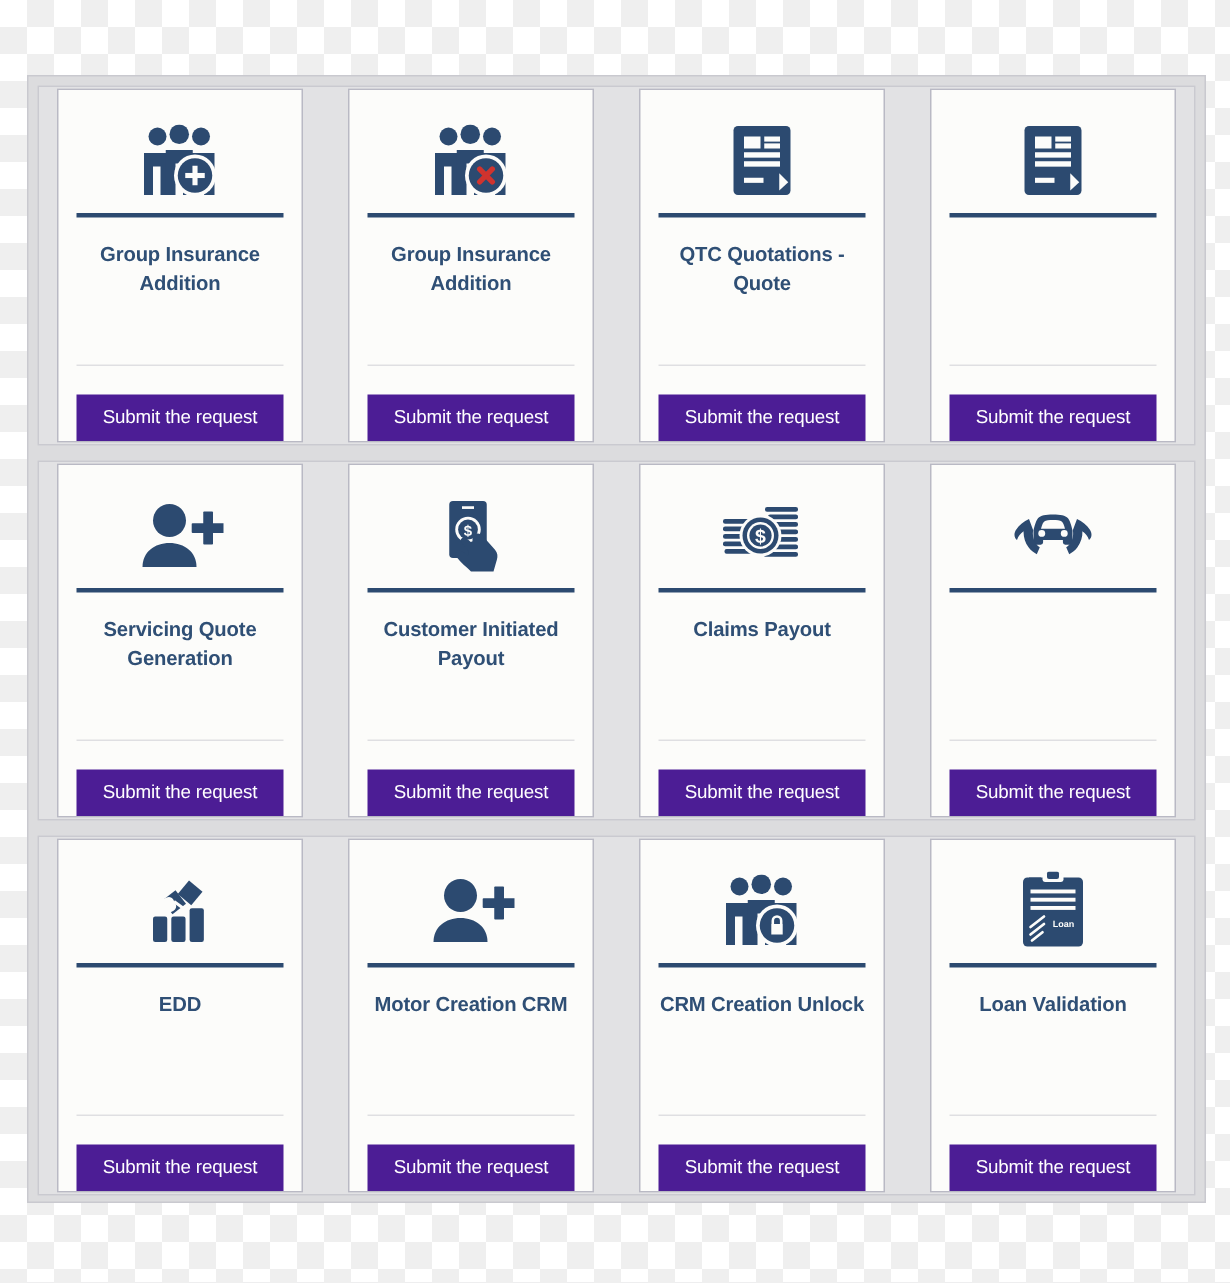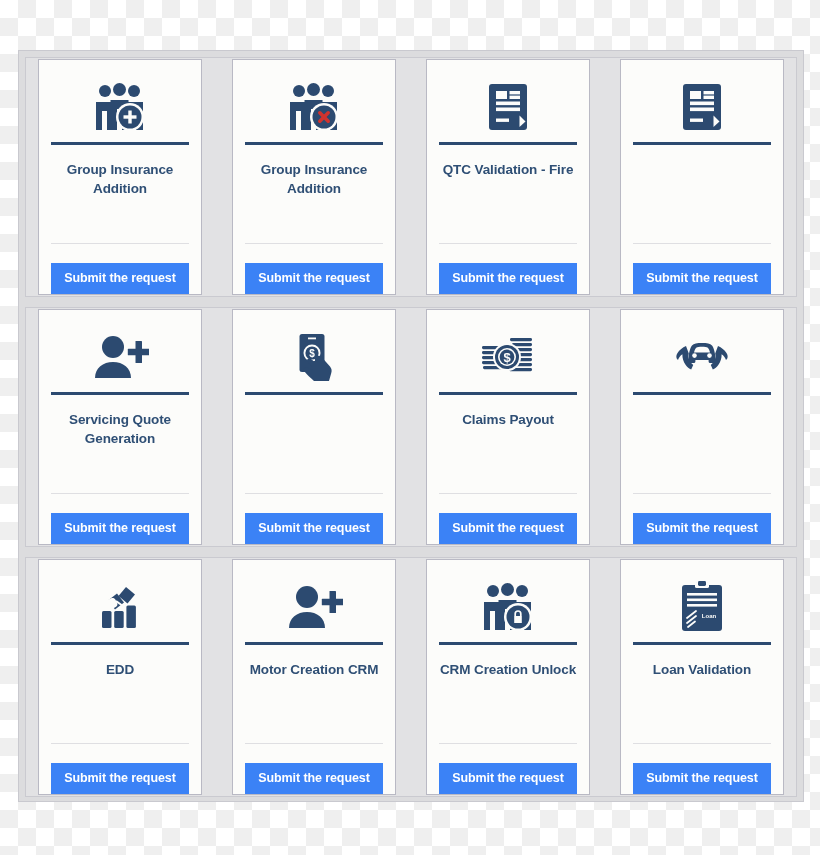--- a/index.html
+++ b/index.html
@@ -88,26 +88,26 @@
   .title-rule {
     width: 100%;
     height: 1px;
     background: #dfdfe2;
     margin-top: auto;
   }
 
   .submit-button {
     display: block;
     width: 100%;
-    background: #3b82f6;
+    background: #4c1d95;
     color: #ffffff;
     border: none;
     font-family: "Liberation Sans", sans-serif;
     font-size: 12.5px;
-    font-weight: bold;
+    font-weight: normal;
     letter-spacing: -0.1px;
     padding: 9px 0 10px 0;
     margin: 19px 0 0 0;
     cursor: pointer;
     text-align: center;
     line-height: 1;
   }
 </style>
 </head>
 <body>
@@ -179,21 +179,21 @@
             <rect x="21.5" y="9" width="10.5" height="3.4" fill="#fcfcfa"></rect>
             <rect x="21.5" y="13.6" width="10.5" height="3.4" fill="#fcfcfa"></rect>
             <rect x="8" y="19.5" width="24" height="3.6" fill="#fcfcfa"></rect>
             <rect x="8" y="25.5" width="24" height="3.6" fill="#fcfcfa"></rect>
             <rect x="8" y="36.5" width="13" height="3.4" fill="#fcfcfa"></rect>
             <path d="M31.5 33.5l6 6-6 5.5z" fill="#fcfcfa"></path>
           </g>
         </svg>
       </div>
       <div class="icon-rule"></div>
-      <div class="card-title">QTC Validation - Fire</div>
+      <div class="card-title">QTC Quotations - Quote</div>
       <div class="title-rule"></div>
       <button class="submit-button">Submit the request</button>
     </div>
 
     <div class="card">
       <div class="card-icon">
         <svg width="40" height="50" viewBox="0 0 40 50">
           <g fill="#2c4a70">
             <path d="M4 2h32a3 3 0 0 1 3 3v40a3 3 0 0 1-3 3H4a3 3 0 0 1-3-3V5a3 3 0 0 1 3-3z"></path>
             <rect x="8" y="9" width="11" height="8" fill="#fcfcfa"></rect>
@@ -239,20 +239,21 @@
             <path d="M10 2h20a2.5 2.5 0 0 1 2.5 2.5v33A2.5 2.5 0 0 1 30 40H10a2.5 2.5 0 0 1-2.5-2.5v-33A2.5 2.5 0 0 1 10 2z"></path>
             <rect x="16" y="5.5" width="8" height="1.8" fill="#fcfcfa"></rect>
             <circle cx="20" cy="21" r="8.5" fill="#fcfcfa"></circle>
             <circle cx="20" cy="21" r="6.6"></circle>
             <text x="20" y="25" font-size="10" font-weight="bold" fill="#fcfcfa" text-anchor="middle" font-family="Liberation Sans, sans-serif">$</text>
             <path d="M23 25c2.5-2 5.5-1.5 7 0.5l8 9c1.8 2.2 2 4.5 1.2 6.8L37 49H22c-3-3-7-6-9.5-9.5-1.6-2.2-.4-4.8 2-4.4 1.9.3 3.6 1.7 5.2 3.2.9-1 1.2-2 .4-3.2-1.2-1.8-3.4-4-4.5-5.6-1.2-1.8.5-3.8 2.4-3 1.6.7 3.6 2.6 5 4z"></path>
           </g>
         </svg>
       </div>
       <div class="icon-rule"></div>
+      <div class="card-title">Customer Initiated Payout</div>
       <div class="title-rule"></div>
       <button class="submit-button">Submit the request</button>
     </div>
 
     <div class="card">
       <div class="card-icon">
         <svg width="56" height="44" viewBox="0 0 56 44">
           <g fill="#2c4a70">
             <rect x="30" y="3" width="22" height="3.2" rx="1.4"></rect>
             <rect x="32" y="8" width="20" height="3.2" rx="1.4"></rect>

